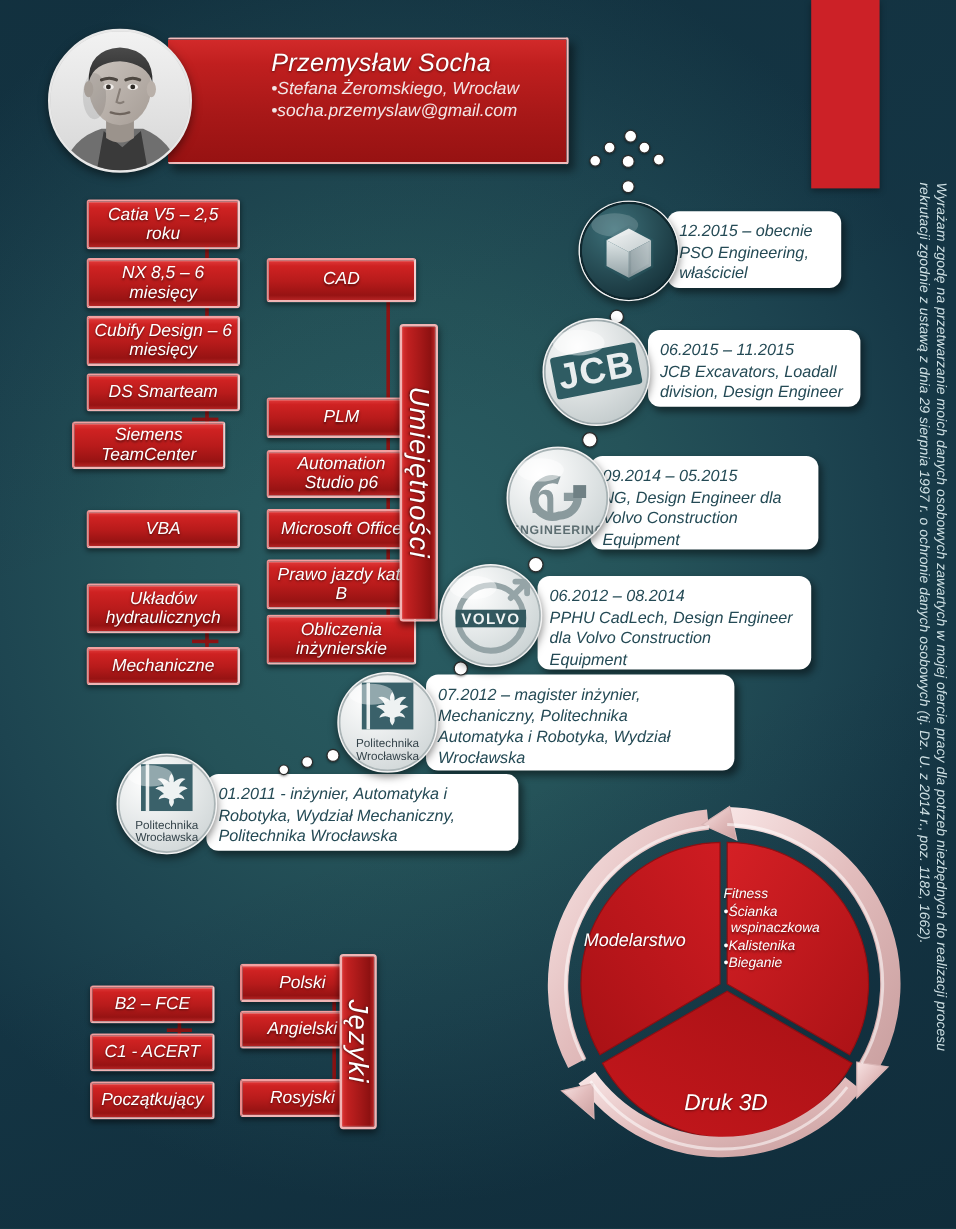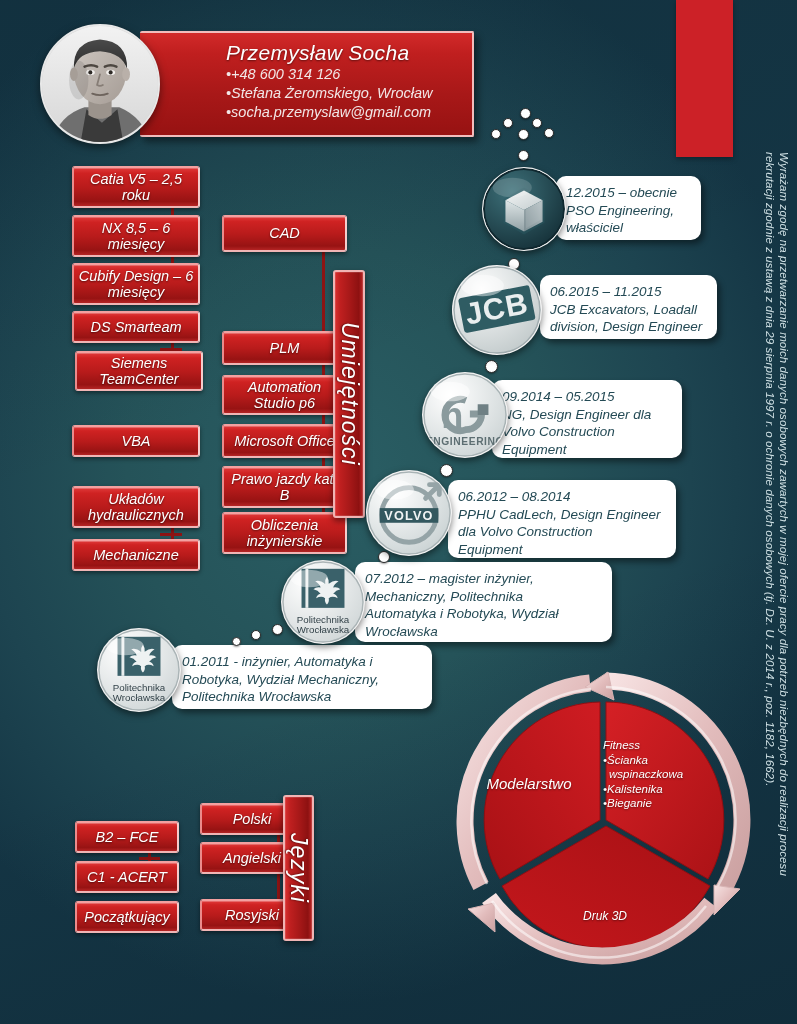--- a/index.html
+++ b/index.html
@@ -157,21 +157,20 @@
 </style>
 </head>
 <body>
 
 <div id="page">
 
   <div id="topbar"></div>
 
   <div id="hdr-card">
     <div class="nm">Przemysław Socha</div>
-    <div class="ln">•+48 600 314 126</div>
     <div class="ln">•Stefana Żeromskiego, Wrocław</div>
     <div class="ln">•socha.przemyslaw@gmail.com</div>
   </div>
 
   <div id="avatar">
     <svg viewBox="0 0 120 120" preserveAspectRatio="xMidYMid slice">
       <defs>
         <linearGradient id="bgph" x1="0" y1="0" x2="0" y2="1">
           <stop offset="0" stop-color="#f2f2f2"></stop>
             <stop offset="1" stop-color="#d6d6d6"></stop>
@@ -220,21 +219,21 @@
   <div class="dot" style="left:532px;top:118px;width:10px;height:10px;"></div>
   <div class="dot" style="left:491px;top:129px;width:10px;height:10px;"></div>
   <div class="dot" style="left:518px;top:129px;width:11px;height:11px;"></div>
   <div class="dot" style="left:544px;top:128px;width:10px;height:10px;"></div>
   <div class="dot" style="left:518px;top:150px;width:11px;height:11px;"></div>
 
   <div class="rbox" style="left:32px;top:166px;width:128px;height:42px;">Catia V5 – 2,5 roku</div>
   <div class="rbox" style="left:32px;top:215px;width:128px;height:42px;">NX 8,5 – 6 miesięcy</div>
   <div class="rbox" style="left:32px;top:263px;width:128px;height:42px;">Cubify Design – 6 miesięcy</div>
   <div class="rbox" style="left:32px;top:311px;width:128px;height:32px;">DS Smarteam</div>
-  <div class="rbox" style="left:35px;top:351px;width:128px;height:40px;">Siemens TeamCenter</div>
+  <div class="rbox" style="left:20px;top:351px;width:128px;height:40px;">Siemens TeamCenter</div>
   <div class="rbox" style="left:32px;top:425px;width:128px;height:32px;">VBA</div>
   <div class="rbox" style="left:32px;top:486px;width:128px;height:42px;">Układów hydraulicznych</div>
   <div class="rbox" style="left:32px;top:539px;width:128px;height:32px;">Mechaniczne</div>
 
   <div class="rbox" style="left:182px;top:215px;width:125px;height:37px;">CAD</div>
   <div class="rbox" style="left:182px;top:331px;width:125px;height:34px;">PLM</div>
   <div class="rbox" style="left:182px;top:375px;width:125px;height:40px;">Automation Studio p6</div>
   <div class="rbox" style="left:182px;top:424px;width:125px;height:34px;">Microsoft Office</div>
   <div class="rbox" style="left:182px;top:466px;width:125px;height:42px;">Prawo jazdy kat. B</div>
   <div class="rbox" style="left:182px;top:512px;width:125px;height:42px;">Obliczenia inżynierskie</div>
@@ -501,21 +500,21 @@
 
       <g fill="none" stroke="#ffffff" stroke-width="2.5" opacity=".55">
         <path d="M160 27 A133 133 0 0 1 272 226"></path>
         <path d="M260 246 A133 133 0 0 1 46 241"></path>
         <path d="M41 224 A133 133 0 0 1 145 29"></path>
       </g>
     </svg>
   </div>
 
   <div class="pie-label" style="left:474px;top:775px;width:110px;text-align:center;font-size:15px;">Modelarstwo</div>
-  <div class="pie-label" style="left:550px;top:909px;width:110px;text-align:center;font-size:12px;">Druk 3D</div>
+  <div class="pie-label" style="left:550px;top:909px;width:110px;text-align:center;font-size:19px;">Druk 3D</div>
 
   <div class="pie-label" style="left:603px;top:738px;width:115px;font-size:11.5px;line-height:14.5px;">
     <div>Fitness</div>
     <div>•Ścianka</div>
     <div style="padding-left:6px;">  wspinaczkowa</div>
     <div>•Kalistenika</div>
     <div>•Bieganie</div>
   </div>
 
   <div id="consent">

